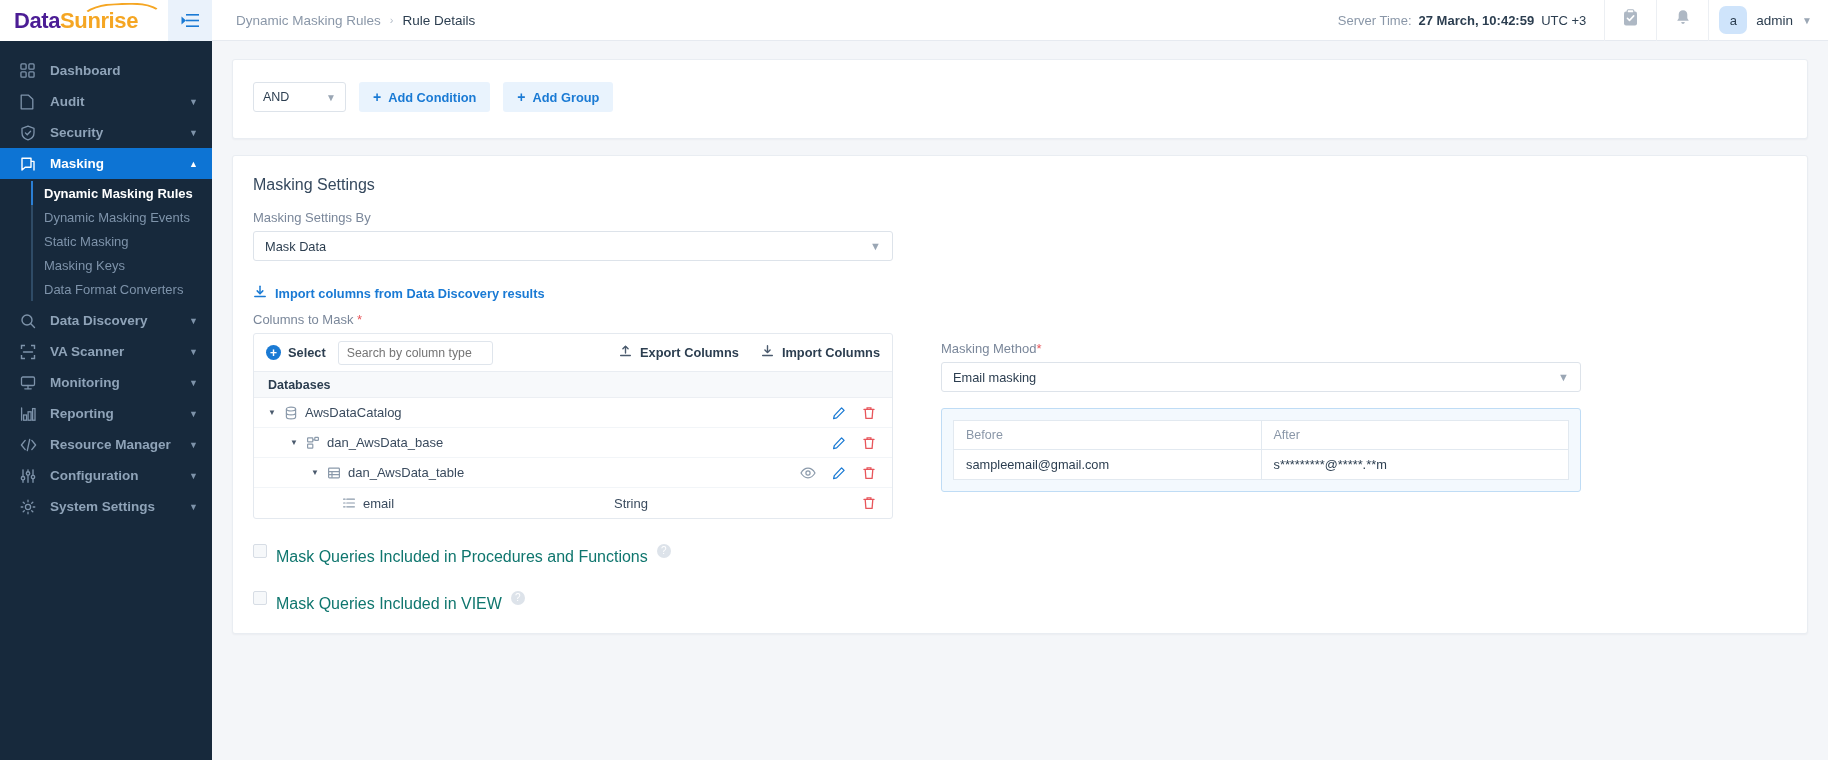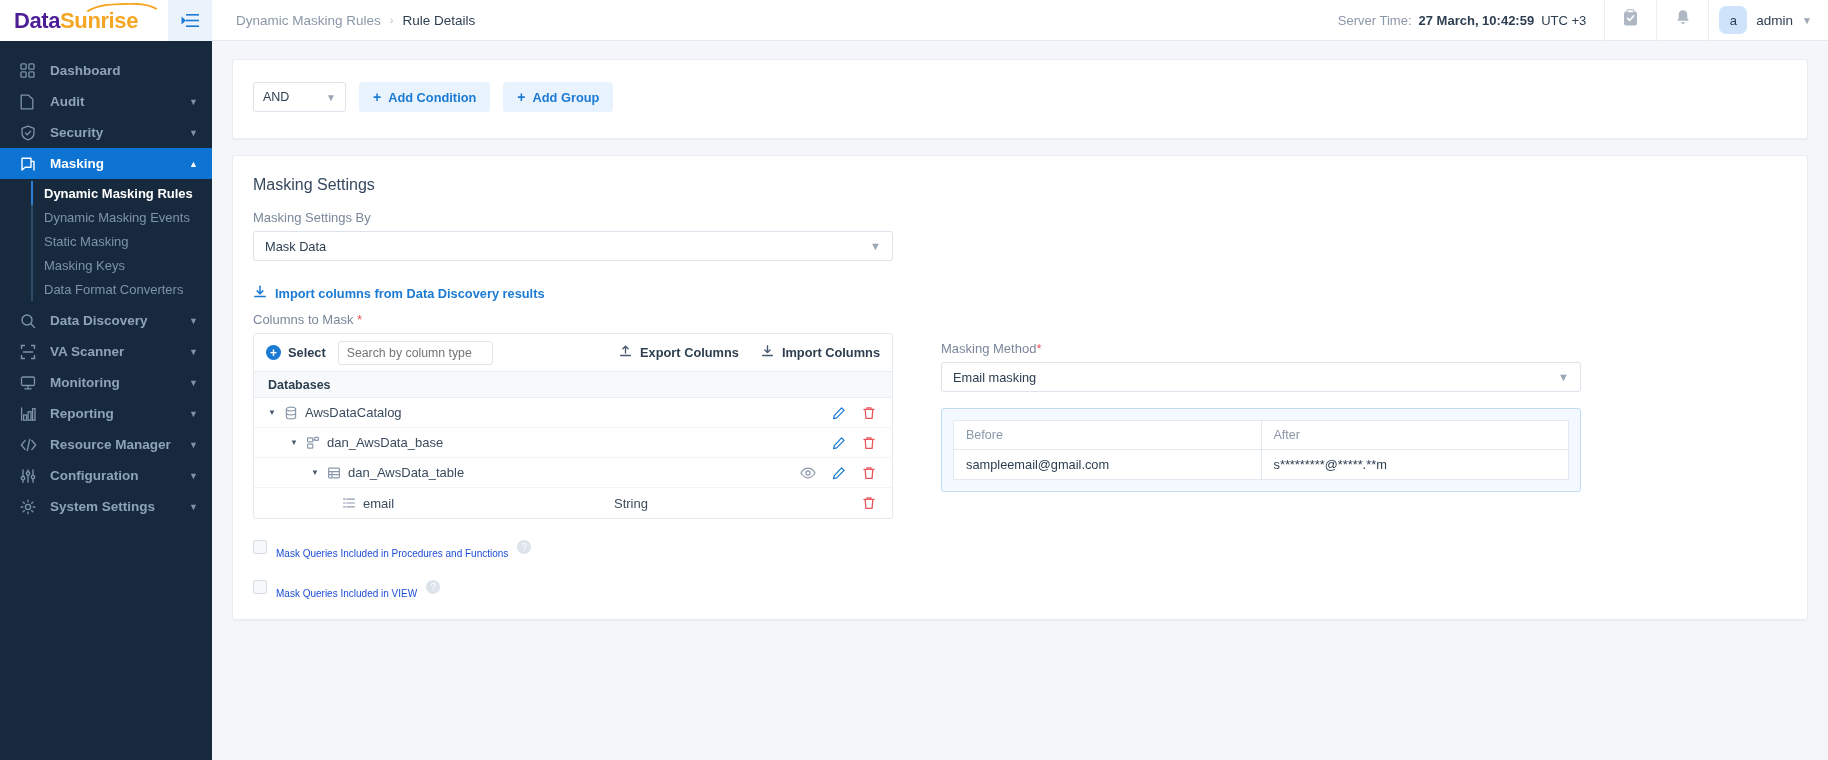--- a/index.html
+++ b/index.html
@@ -188,21 +188,21 @@
   }
   .ex-table td {
     font-size: 12.8px; color: #2c3e50; border: 1px solid #e2e9f0; padding: 7px 12px; background: #fff;
   }
 
   
   .chk-row { display: flex; align-items: center; gap: 9px; margin-top: 16px; }
   .chk {
     width: 14px; height: 14px; border: 1px solid #d7dde5; border-radius: 2px; background: #f6f8fa;
   }
-  .chk-lbl { font-size: 10px; color: #1d4ed8; margin-top: 13px; }
+  .chk-lbl { font-size: 16px; color: #0f766e; margin-top: 13px; }
   .help {
     width: 14px; height: 14px; border-radius: 50%; background: #dde3ea; color: #fff;
     font-size: 10px; display: flex; align-items: center; justify-content: center;
   }
 </style>
 </head>
 <body>
 
 <div class="app">
 

